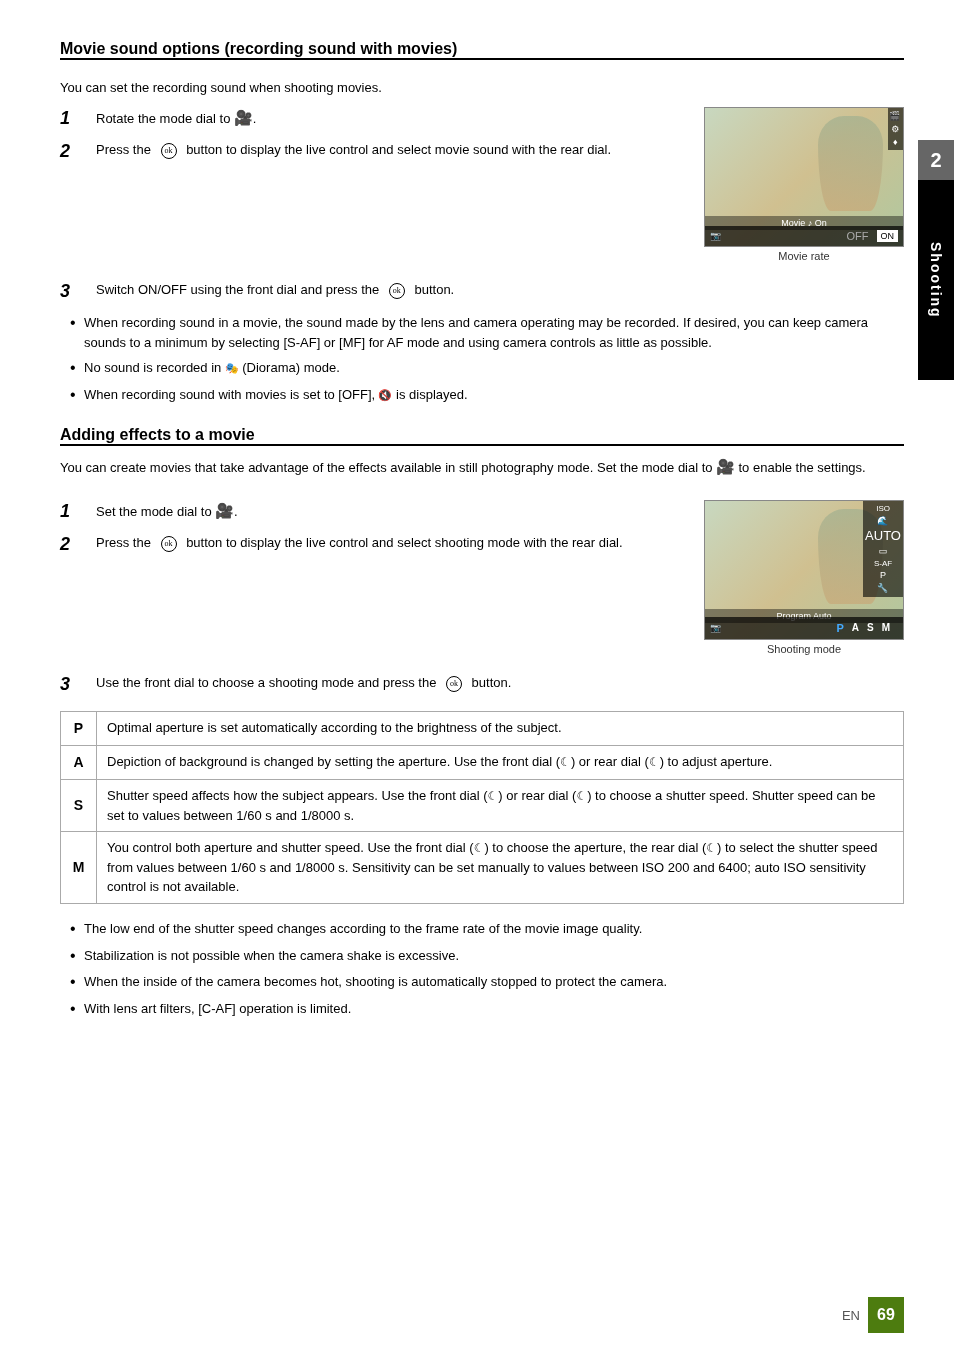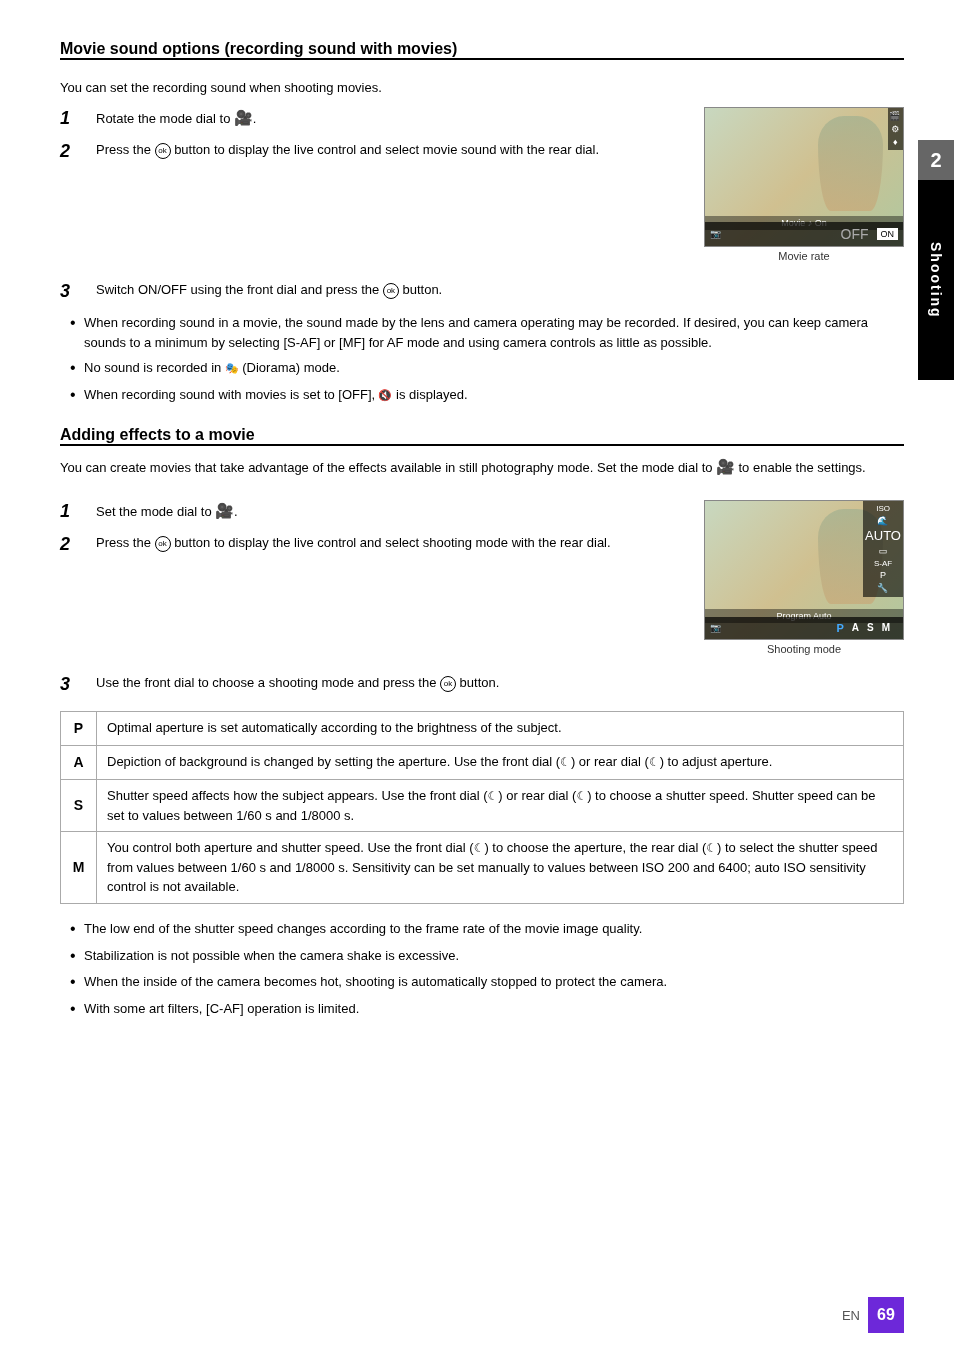--- a/index.html
+++ b/index.html
@@ -154,21 +154,21 @@
       display: flex;
       align-items: center;
       gap: 8px;
     }
 
     .footer-en {
       color: #555;
     }
 
     .footer-page {
-      background: #6d28d9;
+      background: #4d7c0f;
       color: #fff;
       width: 36px;
       height: 36px;
       display: flex;
       align-items: center;
       justify-content: center;
       font-size: 16px;
       font-weight: bold;
     }
 
@@ -235,21 +235,21 @@
     .on-btn {
       background: #fff;
       color: #000;
       font-size: 9px;
       padding: 1px 4px;
     }
 
     .off-btn {
       background: transparent;
       color: #aaa;
-      font-size: 14px;
+      font-size: 11px;
       padding: 1px 4px;
     }
 
     .pasmsbar {
       display: flex;
       gap: 8px;
       align-items: center;
       padding: 2px 8px;
     }
 
@@ -273,21 +273,22 @@
     .ok-circle {
       display: inline-flex;
       align-items: center;
       justify-content: center;
       width: 16px;
       height: 16px;
       border: 1px solid #000;
       border-radius: 50%;
       font-size: 8px;
       vertical-align: middle;
-      margin: 0 0;
+      margin: 0 6px;
+      font-family: Liberation Serif, serif;
     }
   </style>
 </head>
 <body>
 
 <div class="page-container">
 
   <div class="side-tab-number">2</div>
 
   <div class="side-tab">Shooting</div>
@@ -445,21 +446,21 @@
       <div class="bullet-item">
         <span class="bullet-dot">•</span>
         <span>Stabilization is not possible when the camera shake is excessive.</span>
       </div>
       <div class="bullet-item">
         <span class="bullet-dot">•</span>
         <span>When the inside of the camera becomes hot, shooting is automatically stopped to protect the camera.</span>
       </div>
       <div class="bullet-item">
         <span class="bullet-dot">•</span>
-        <span>With some art filters, [C-AF] operation is limited.</span>
+        <span>With lens art filters, [C-AF] operation is limited.</span>
       </div>
     </div>
   </div>
 
   <div class="footer">
     <span class="footer-en">EN</span>
     <div class="footer-page">69</div>
   </div>
 
 </div>

